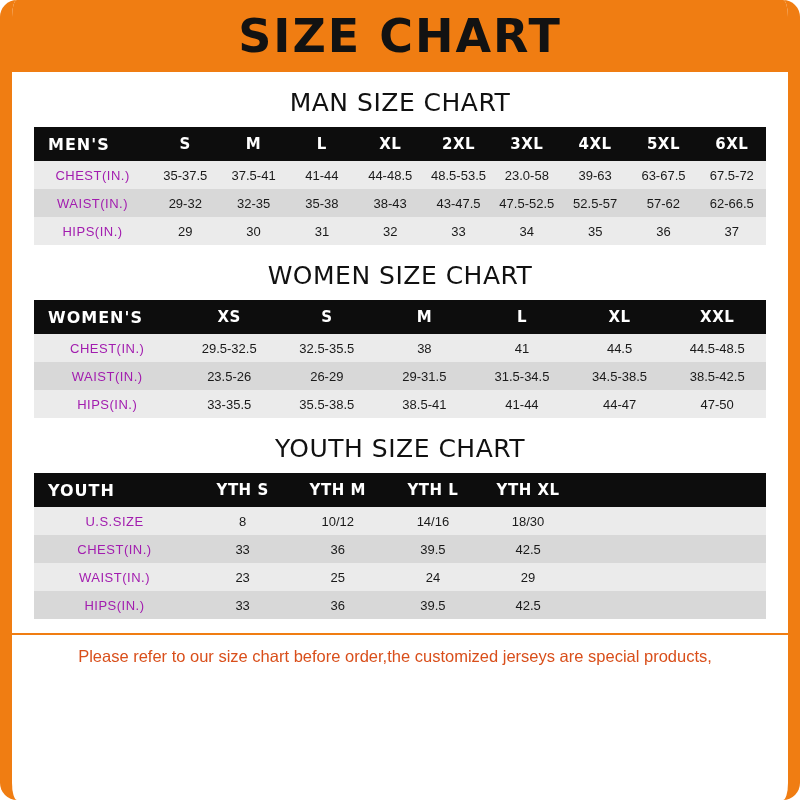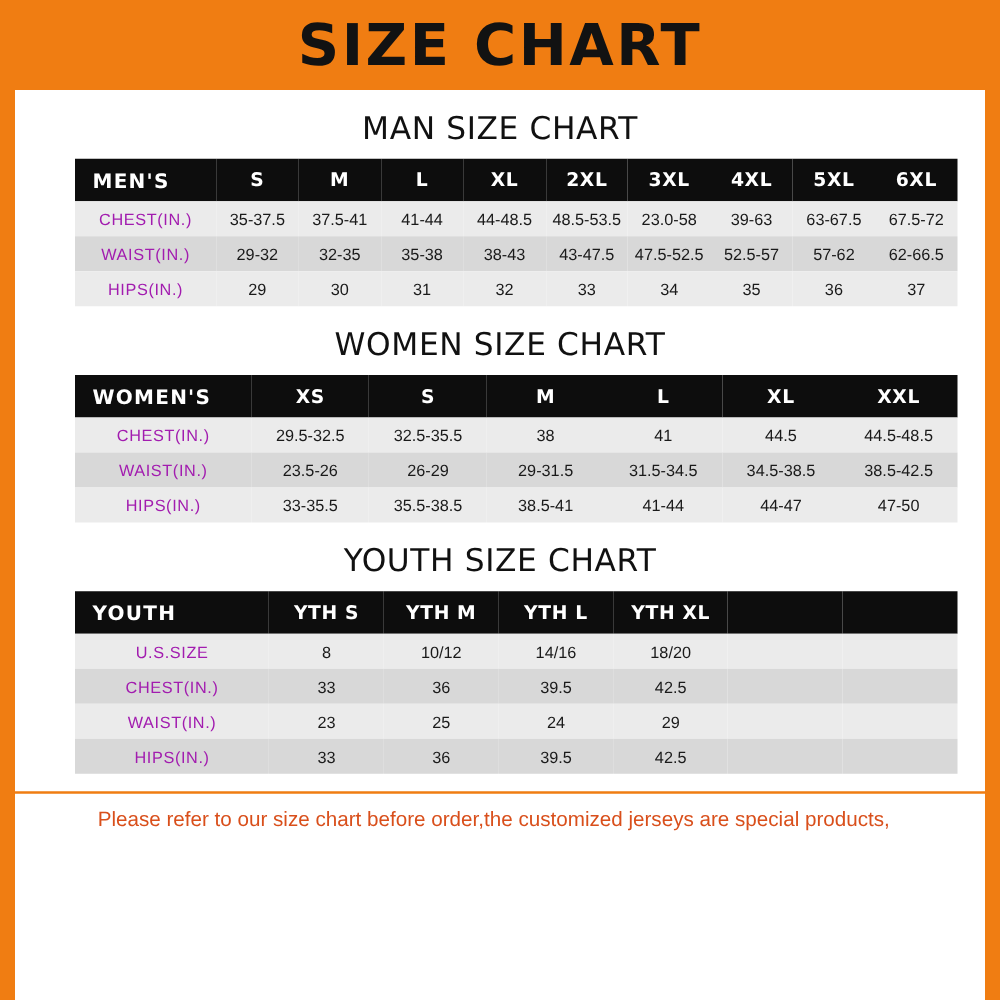--- a/index.html
+++ b/index.html
@@ -12,20 +12,21 @@
     font-family: "Liberation Sans", sans-serif;
   }
   .page {
     width: 800px;
     height: 800px;
     background: #ffffff;
     position: relative;
     overflow: hidden;
     border-left: 12px solid #f07d12;
     border-right: 12px solid #f07d12;
+    border-radius: 17px;
   }
   .banner {
     background: #f07d12;
     height: 72px;
     margin: 0 -12px;
     display: flex;
     align-items: center;
     justify-content: center;
   }
   .banner-title {
@@ -40,21 +41,20 @@
     text-align: center;
     font-family: "DejaVu Sans", sans-serif;
     font-weight: normal;
     font-size: 25px;
     color: #111;
     letter-spacing: 0.5px;
     margin: 16px 0 10px 0;
   }
   .tbl-wrap {
     padding: 0 22px;
-    margin-left: 26px;
   }
   table {
     width: 100%;
     border-collapse: collapse;
     table-layout: fixed;
   }
   table td, table th {
     text-align: center;
     font-size: 13px;
     color: #1a1a1a;
@@ -256,21 +256,21 @@
           <td>YTH L</td>
           <td>YTH XL</td>
           <td></td>
           <td></td>
         </tr>
         <tr class="row-a">
           <td class="rowlabel">U.S.SIZE</td>
           <td>8</td>
           <td>10/12</td>
           <td>14/16</td>
-          <td>18/20</td>
+          <td>18/30</td>
           <td></td>
           <td></td>
         </tr>
         <tr class="row-b">
           <td class="rowlabel">CHEST(IN.)</td>
           <td>33</td>
           <td>36</td>
           <td>39.5</td>
           <td>42.5</td>
           <td></td>

